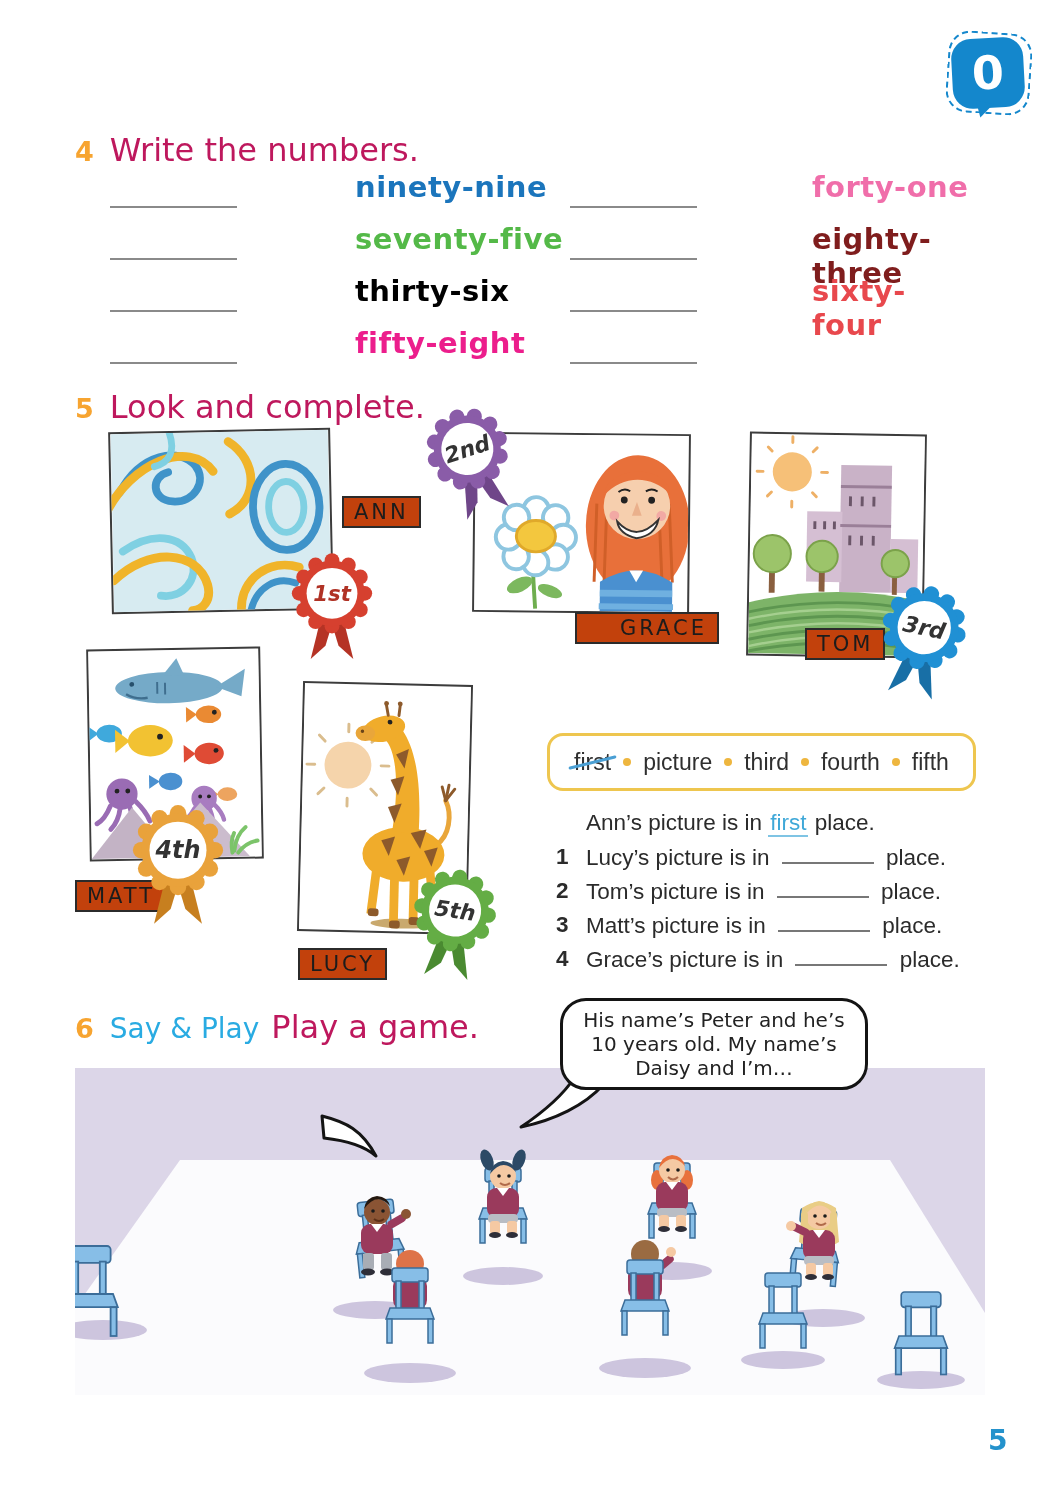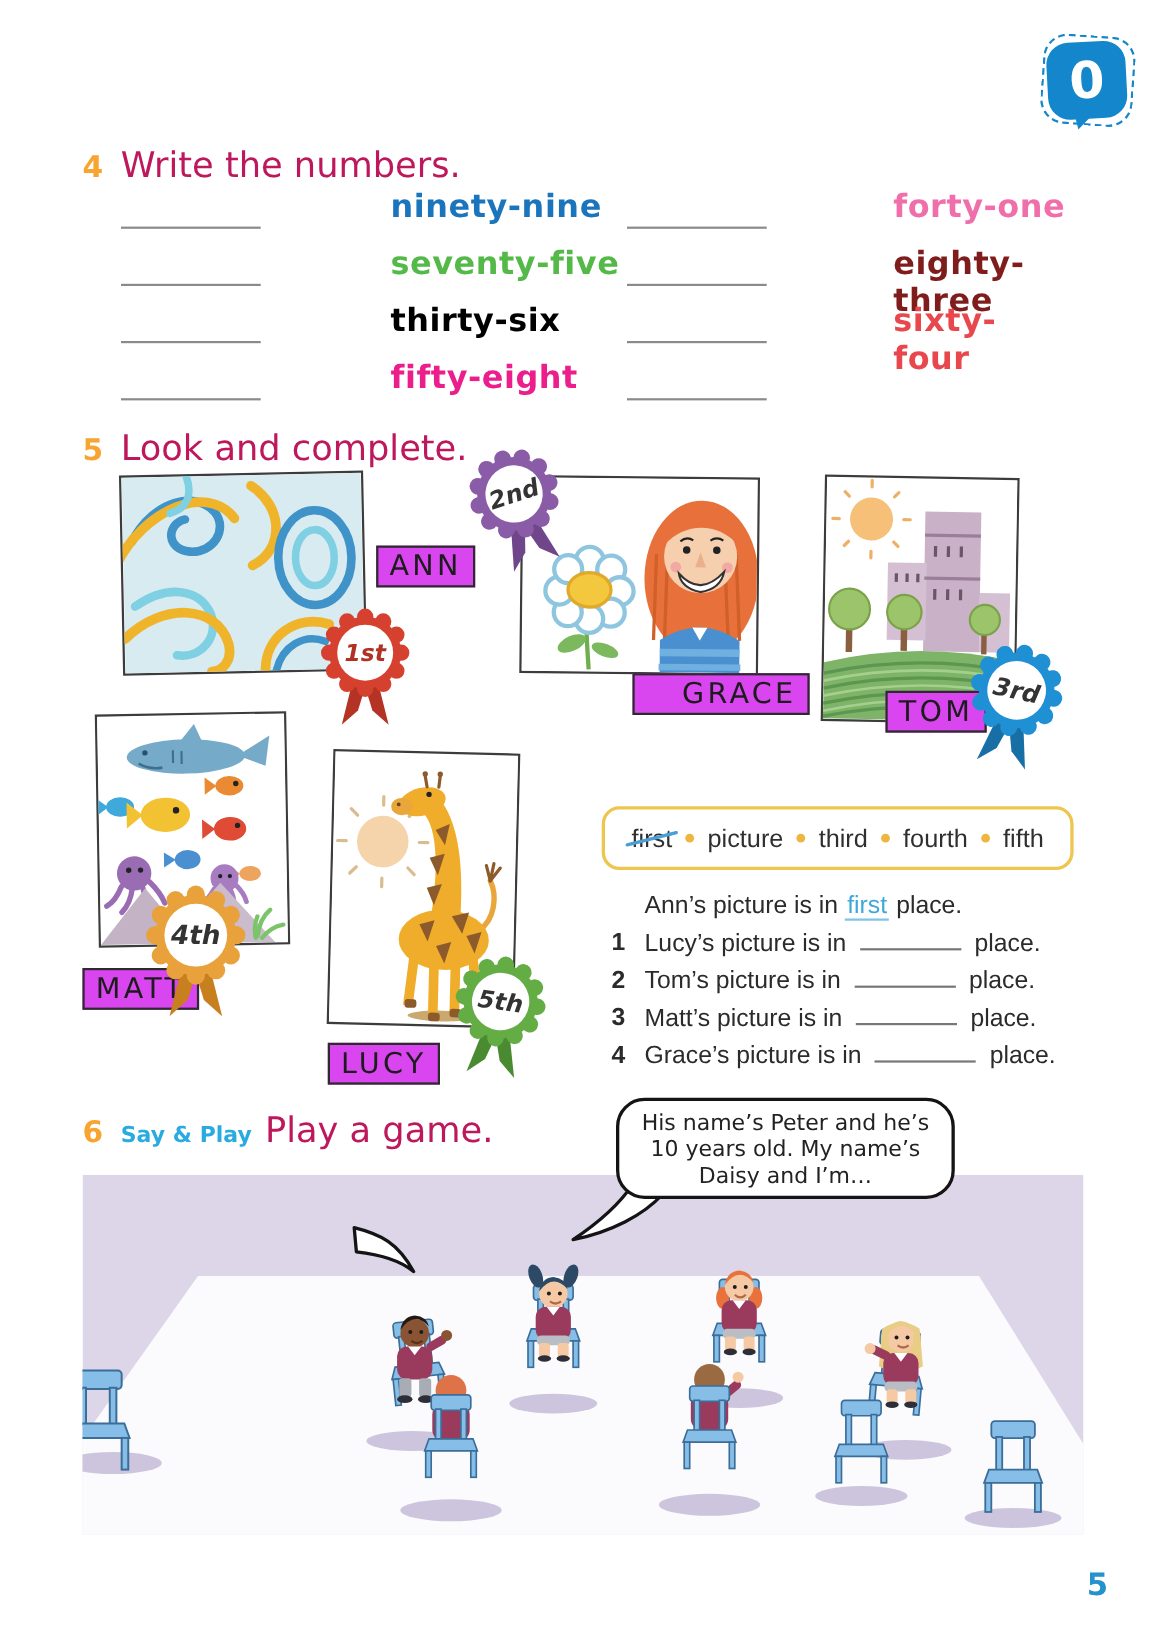--- a/index.html
+++ b/index.html
@@ -13,33 +13,33 @@
   .badge-body{position:absolute;left:0;top:2px;width:72px;height:70px;background:#1487cc;border-radius:20px;
               transform:rotate(-3deg);display:flex;align-items:center;justify-content:center;}
   .badge-body span{color:#fff;font-size:46px;font-weight:bold;font-family:"DejaVu Sans",sans-serif;}
   .badge-tail{position:absolute;left:22px;top:66px;width:0;height:0;border-left:8px solid transparent;
               border-right:10px solid transparent;border-top:16px solid #1487cc;transform:rotate(12deg);}
 
   
   .ex-head{position:absolute;display:flex;gap:16px;align-items:baseline;}
   .ex-num{color:#f7a430;font-weight:bold;font-size:27px;font-family:"DejaVu Sans",sans-serif;}
   .ex-title{color:#be185d;font-weight:normal;font-size:32px;font-family:"DejaVu Sans",sans-serif;}
-  .ex-tag{color:#29abe2;font-weight:bold;font-size:20px;font-family:"DejaVu Sans",sans-serif;}
+  .ex-tag{color:#29abe2;font-weight:normal;font-size:28px;font-family:"DejaVu Sans",sans-serif;}
 
   
   .num-grid{position:absolute;left:110px;top:170px;width:860px;display:grid;
             grid-template-columns:245px 215px 242px 1fr;grid-auto-rows:52px;}
   .num-word{font-family:"DejaVu Sans",sans-serif;font-weight:bold;font-size:29px;letter-spacing:0.5px;}
   .num-line{width:127px;height:30px;border-bottom:2px solid #8a8a8a;margin-top:6px;}
 
   
   .frame{position:absolute;background:#fff;border:2px solid #3c3c3c;box-sizing:border-box;}
   .frame svg{display:block;width:100%;height:100%;}
-  .name-label{position:absolute;background:#d946ef;border:2px solid #2b2b2b;padding:2px 10px;
-              font-family:"DejaVu Sans",sans-serif;font-size:26px;letter-spacing:3px;color:#1c1c1c;z-index:5;}
+  .name-label{position:absolute;background:#c2410c;border:2px solid #2b2b2b;padding:2px 10px;
+              font-family:"DejaVu Sans",sans-serif;font-size:21px;letter-spacing:3px;color:#1c1c1c;z-index:5;}
   .rosette{position:absolute;z-index:6;overflow:visible;}
   .rtext{font-family:"DejaVu Sans",sans-serif;font-style:italic;font-weight:bold;font-size:26px;
          text-anchor:middle;fill:#333;}
   .r-red .rtext{fill:#b03225;}
 
   
   .word-box{position:absolute;left:547px;top:733px;width:423px;height:52px;border:3px solid #eec64f;
             border-radius:16px;display:flex;align-items:center;justify-content:center;gap:12px;
             font-size:23px;color:#2f2f2f;font-family:"Liberation Sans",sans-serif;background:#fff;}
   .wb-dot{width:8px;height:8px;border-radius:50%;background:#eeb63f;}

